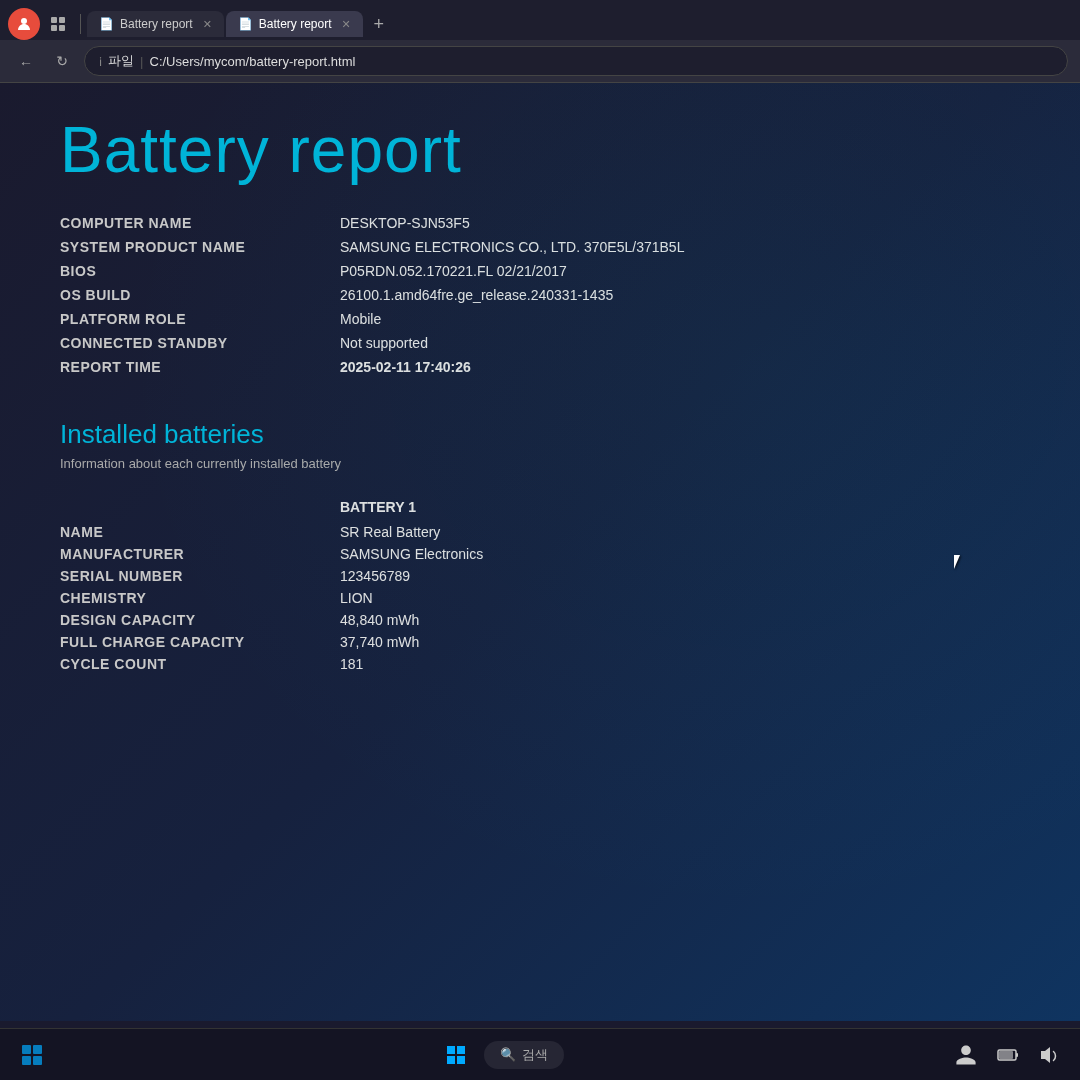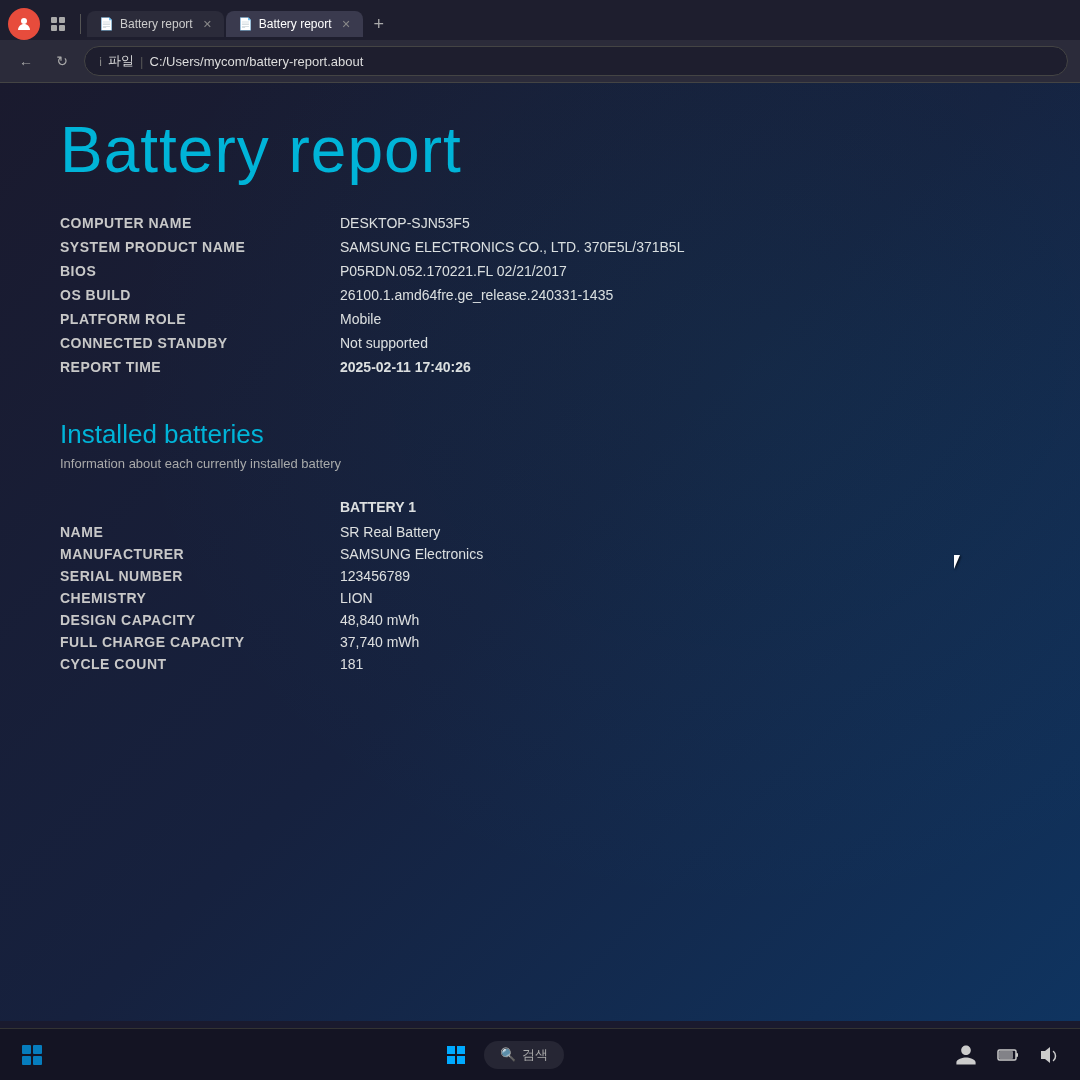--- a/index.html
+++ b/index.html
@@ -375,21 +375,21 @@
     <div class="tab-new">+</div>
   </div>
 
   <div class="address-bar">
     <div class="nav-btn">←</div>
     <div class="nav-btn">↻</div>
     <div class="url-bar">
       <span class="url-icon">ℹ</span>
       <span>파일</span>
       <span class="url-separator">|</span>
-      <span>C:/Users/mycom/battery-report.about</span>
+      <span>C:/Users/mycom/battery-report.html</span>
     </div>
   </div>
 </div>
 
 <div class="page-content">
 
   <h1 class="page-title">Battery report</h1>
 
   <div class="info-table">
 

